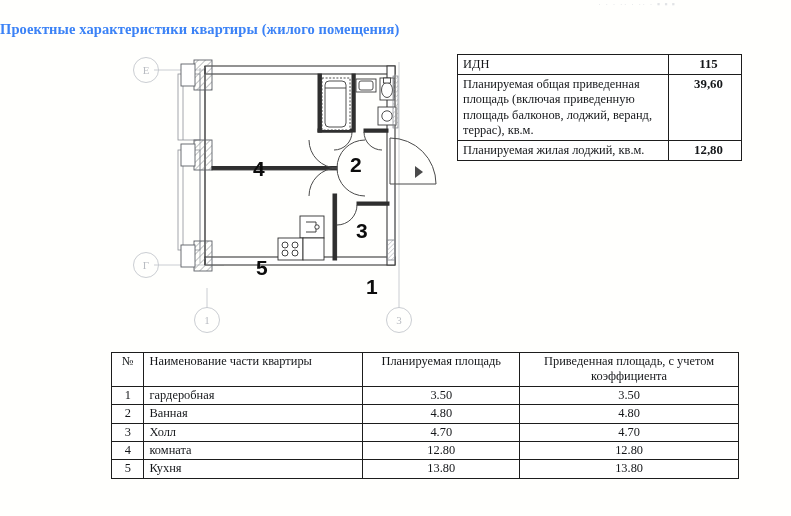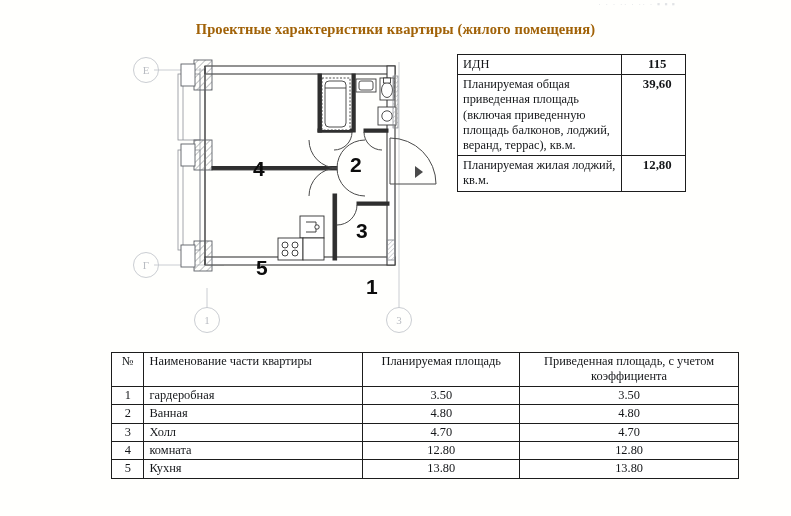--- a/index.html
+++ b/index.html
@@ -32,25 +32,24 @@
     line-height: 9px;
     opacity: .55;
   }
 
   
   #page-title {
     position: absolute;
     top: 21px;
     left: 0;
     width: 791px;
-    text-align: center;
     font-size: 14.5px;
     font-weight: bold;
     letter-spacing: .1px;
-    color: #a16207;
+    color: #3b82f6;
   }
 
   
   #floorplan {
     position: absolute;
     left: 128px;
     top: 52px;
     width: 322px;
     height: 292px;
   }
@@ -94,21 +93,21 @@
     color: #15171a;
   }
 
   
   #spec-table-wrap {
     position: absolute;
     left: 457px;
     top: 54px;
     width: 285px;
   }
-  #spec-table { width: 229px; border-radius: 9px; }
+  #spec-table { width: 285px; border-radius: 9px; }
   #spec-table td.lbl {
     font-size: 12.4px;
     line-height: 15.2px;
     width: 215px;
   }
   #spec-table td.val {
     font-size: 12.8px;
     font-weight: bold;
     text-align: center;
     line-height: 15.2px;

